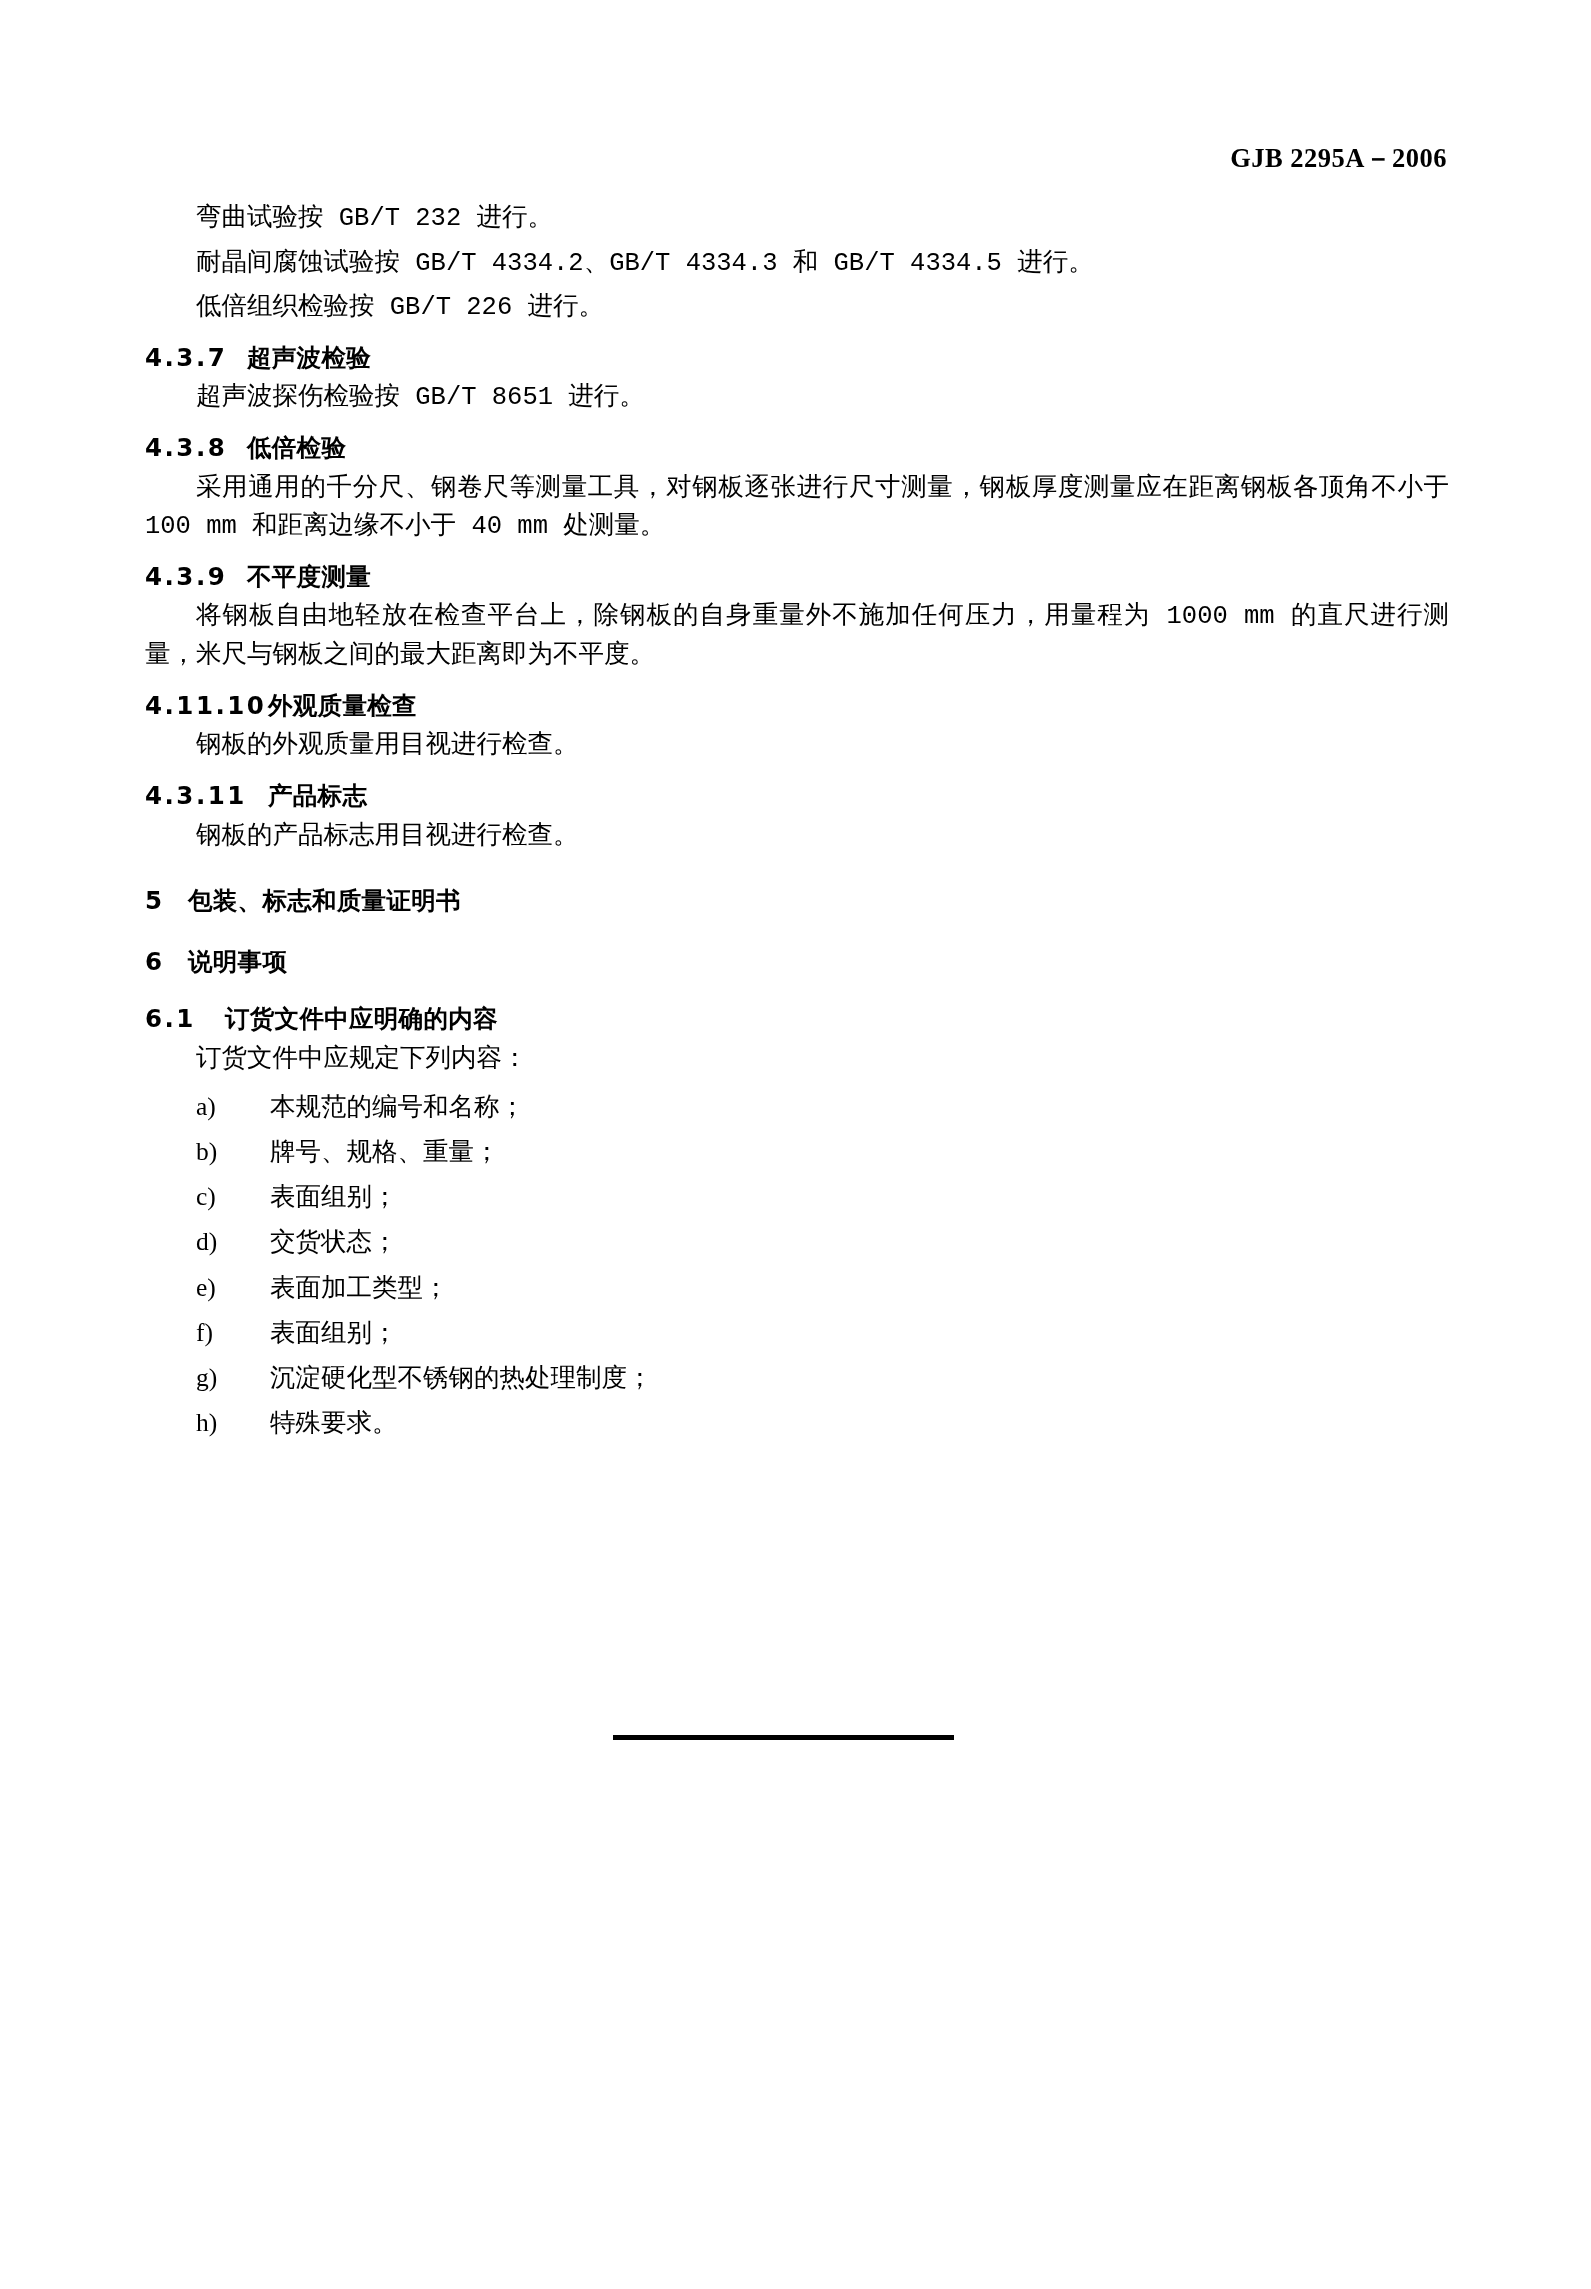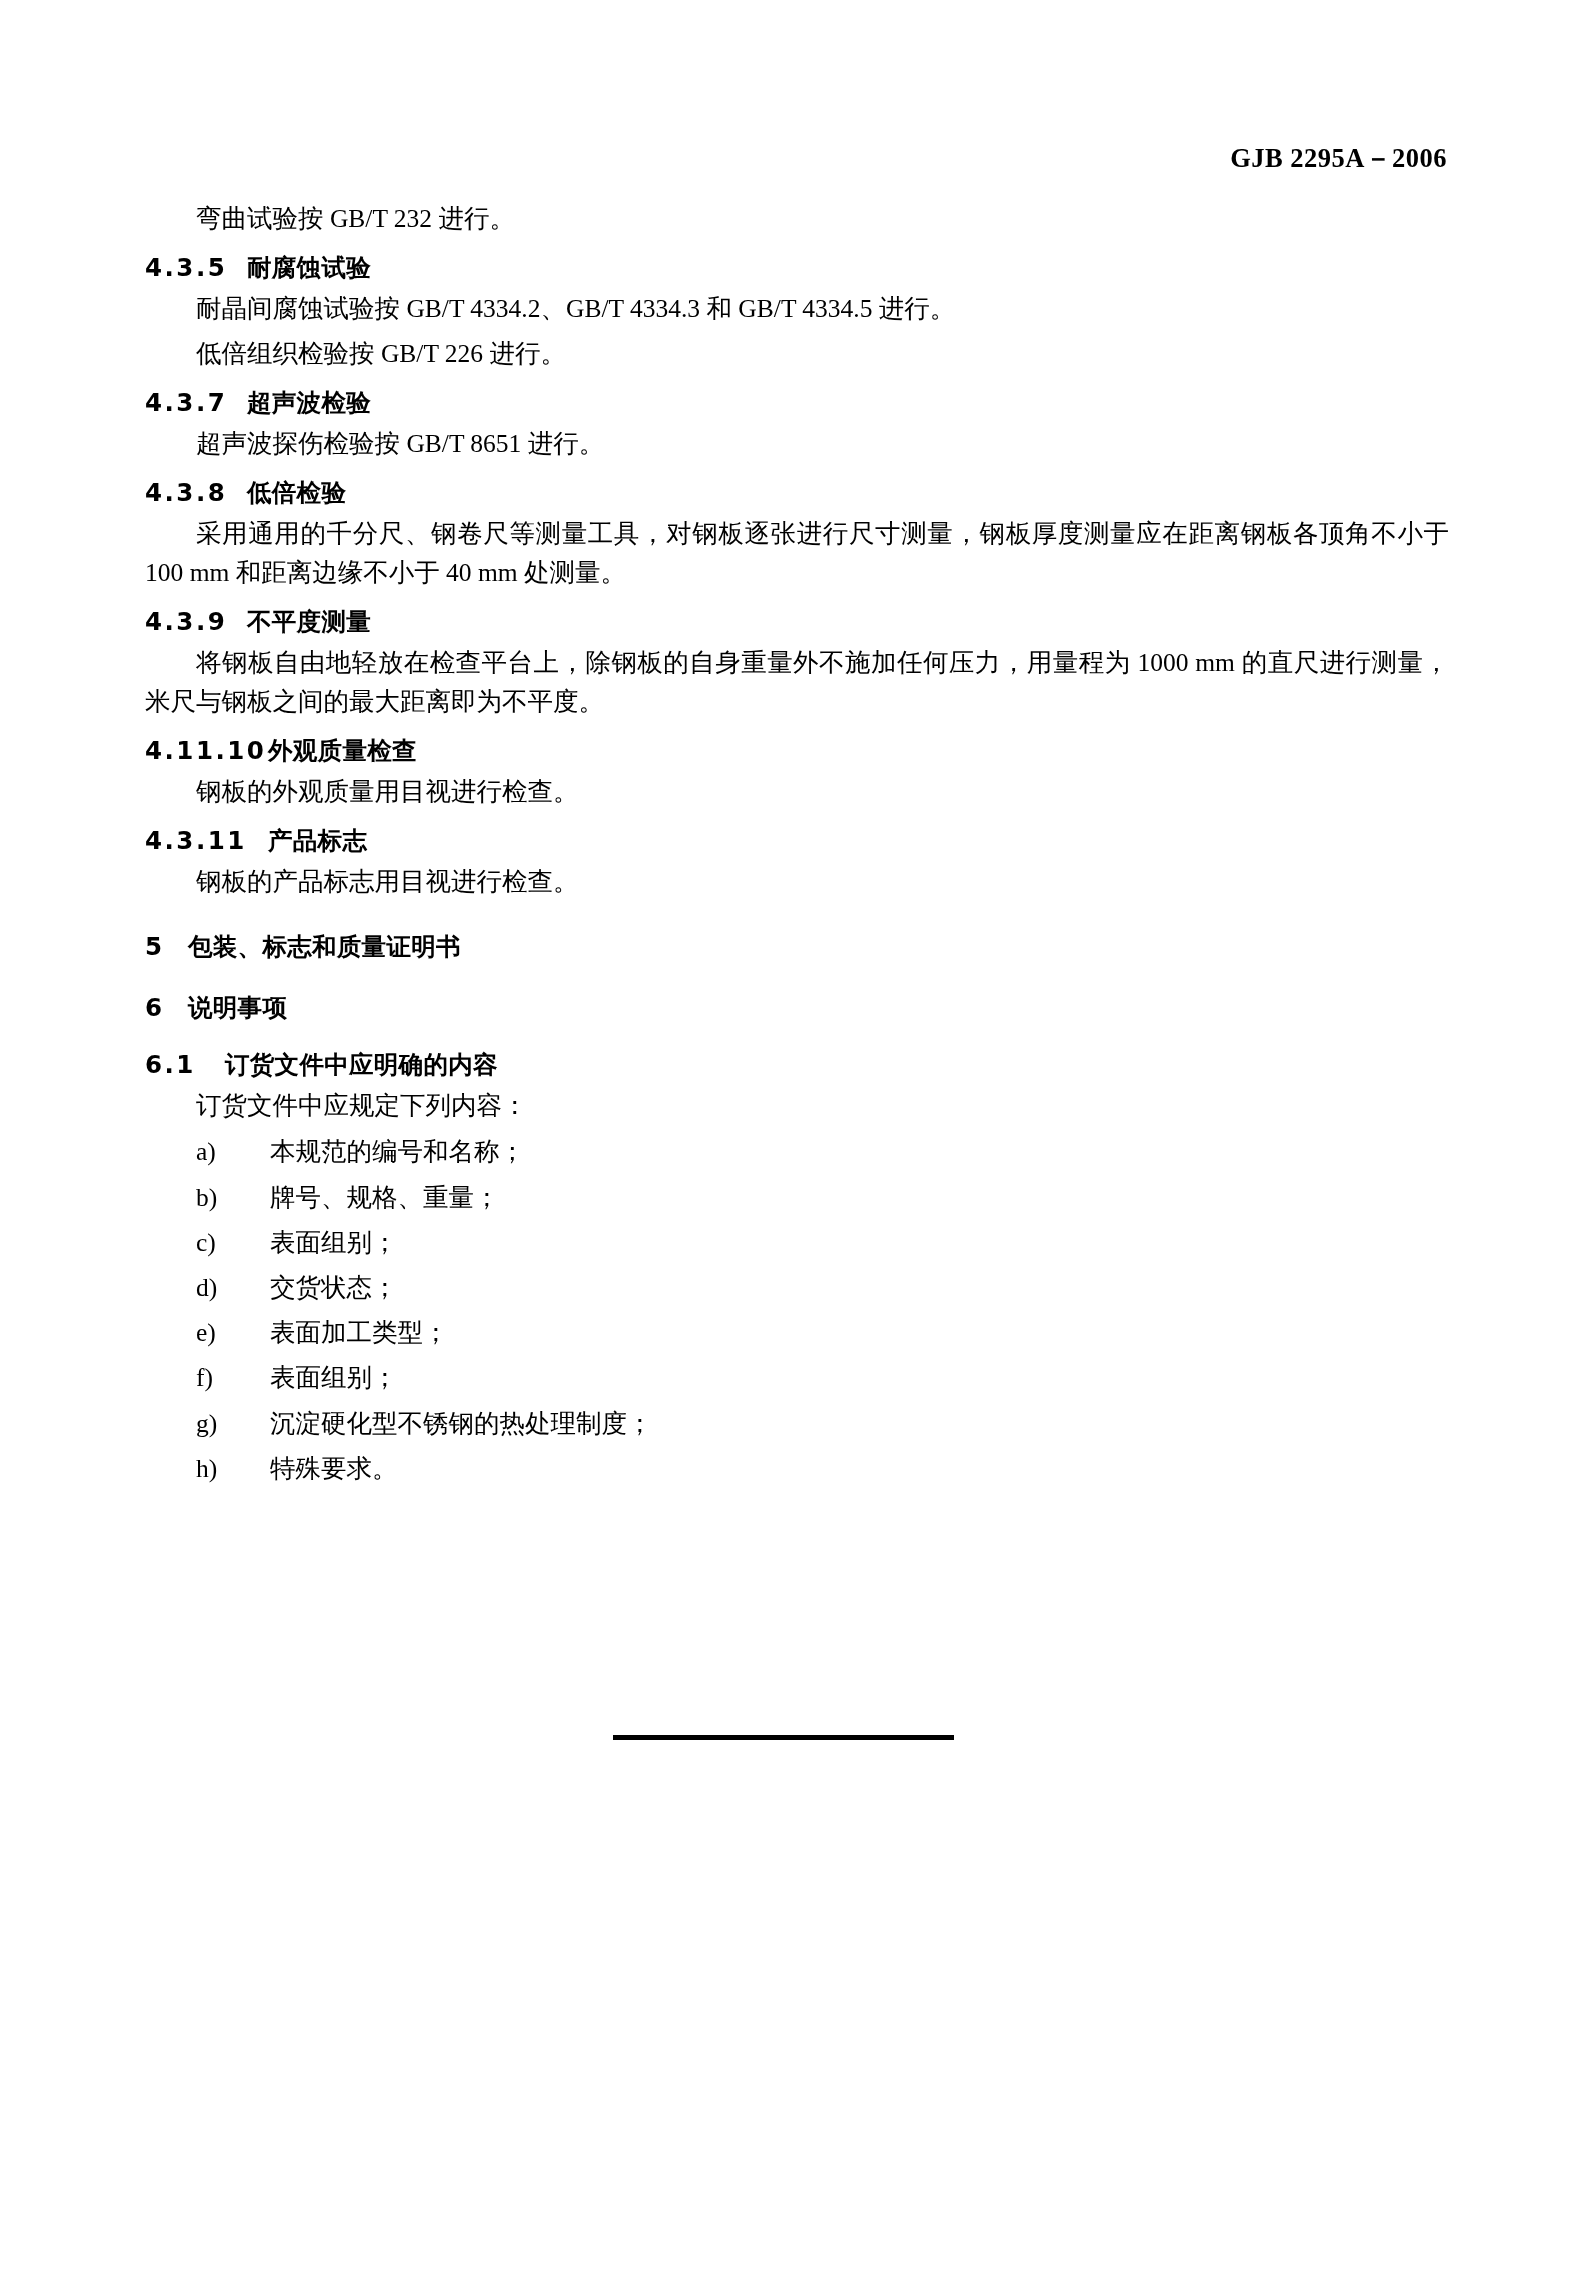--- a/index.html
+++ b/index.html
@@ -66,21 +66,21 @@
   .h-sub2 .num { min-width: 123px; }
   
   .h-top { margin: 29px 0 11.8px 0; }
   .h-top .num { min-width: 43px; letter-spacing: 0; }
   
   .h-l2 { margin: 25.5px 0 5.9px 0; }
   .h-l2 .num { min-width: 80px; }
 
   
   .para {
-    font-family: Liberation Serif, serif;
+    font-family: Liberation Mono, monospace;
     font-size: 25.5px;
     line-height: 1.52;
     margin: 5.9px 0 5.9px 0;
     text-align: justify;
     text-justify: inter-ideograph;
   }
   .para.indent {
     text-indent: 51px;
   }
   .para.spaced { margin-top: 21.6px; }
@@ -120,23 +120,20 @@
 <body>
 
 <div id="page">
 
   <div class="page-header">GJB 2295A－2006</div>
 
   <div class="content">
 
     <p class="para indent">弯曲试验按 GB/T 232 进行。</p>
 
-    <h3 class="h-clause h-sub">
-      <span class="num">4.3.5</span><span class="ttl">耐腐蚀试验</span>
-    </h3>
     <p class="para indent">耐晶间腐蚀试验按 GB/T 4334.2、GB/T 4334.3 和 GB/T 4334.5 进行。</p>
 
     <p class="para indent">低倍组织检验按 GB/T 226 进行。</p>
 
     <h3 class="h-clause h-sub">
       <span class="num">4.3.7</span><span class="ttl">超声波检验</span>
     </h3>
     <p class="para indent">超声波探伤检验按 GB/T 8651 进行。</p>
 
     <h3 class="h-clause h-sub">

